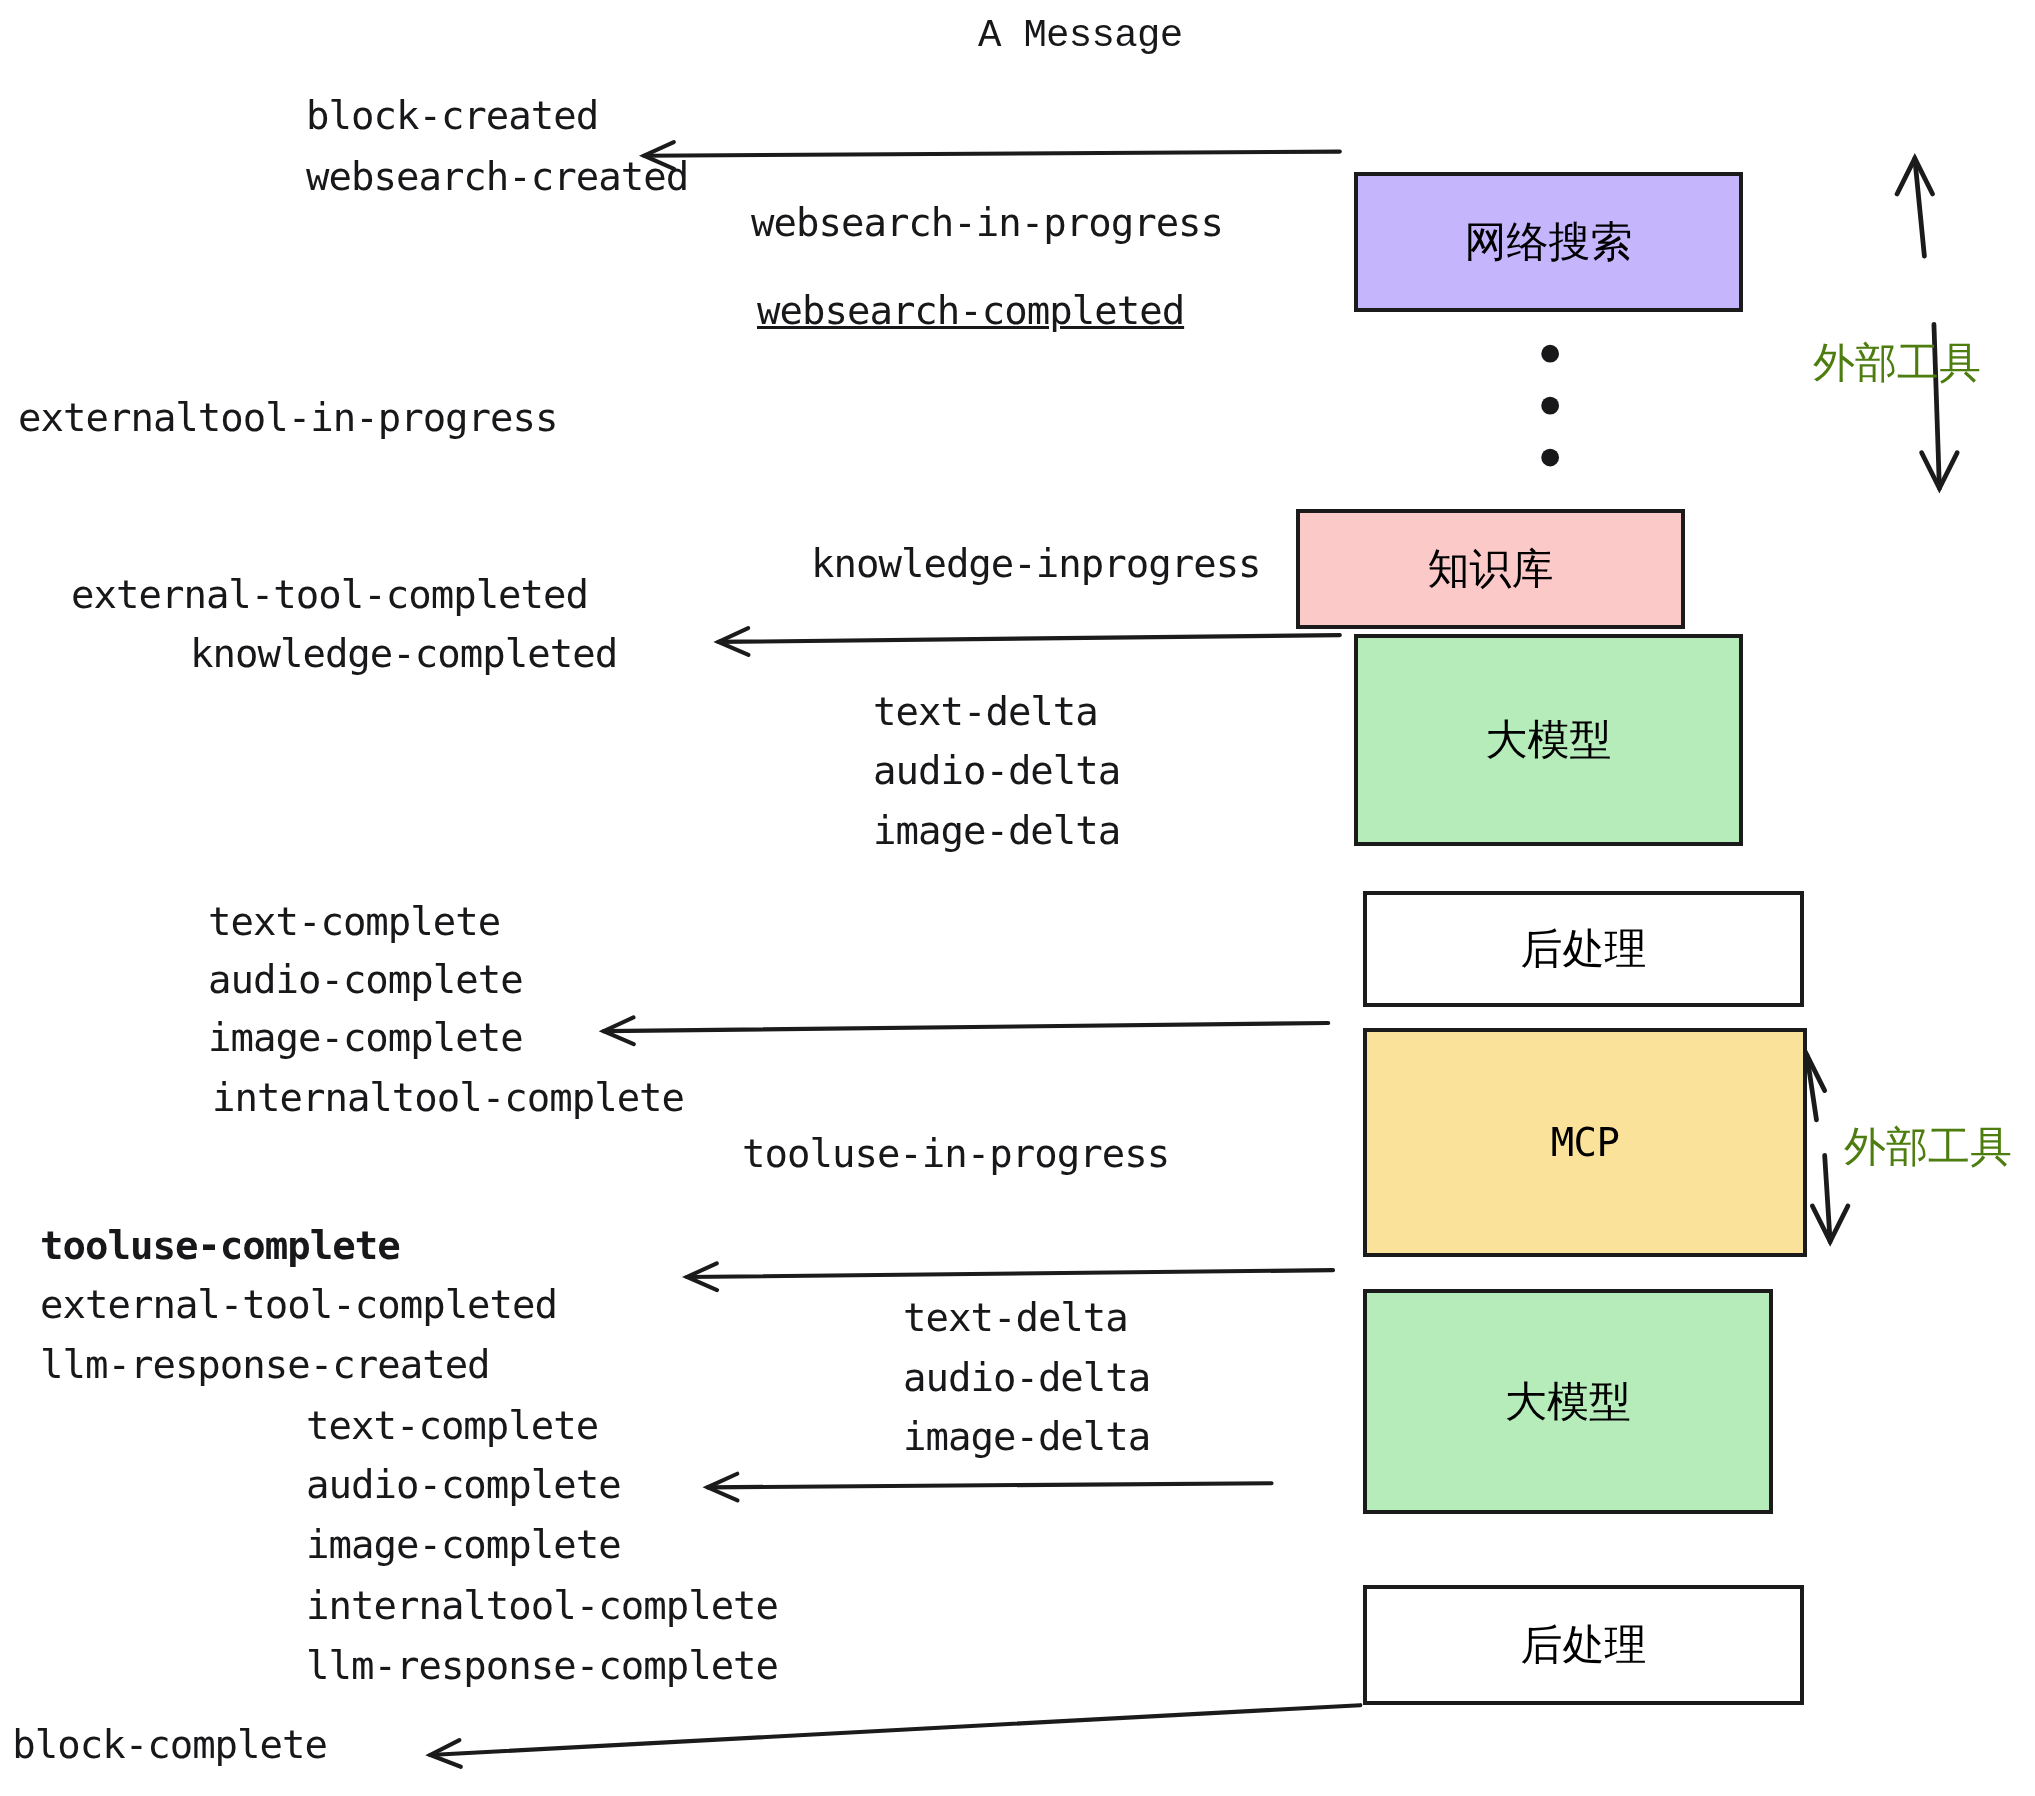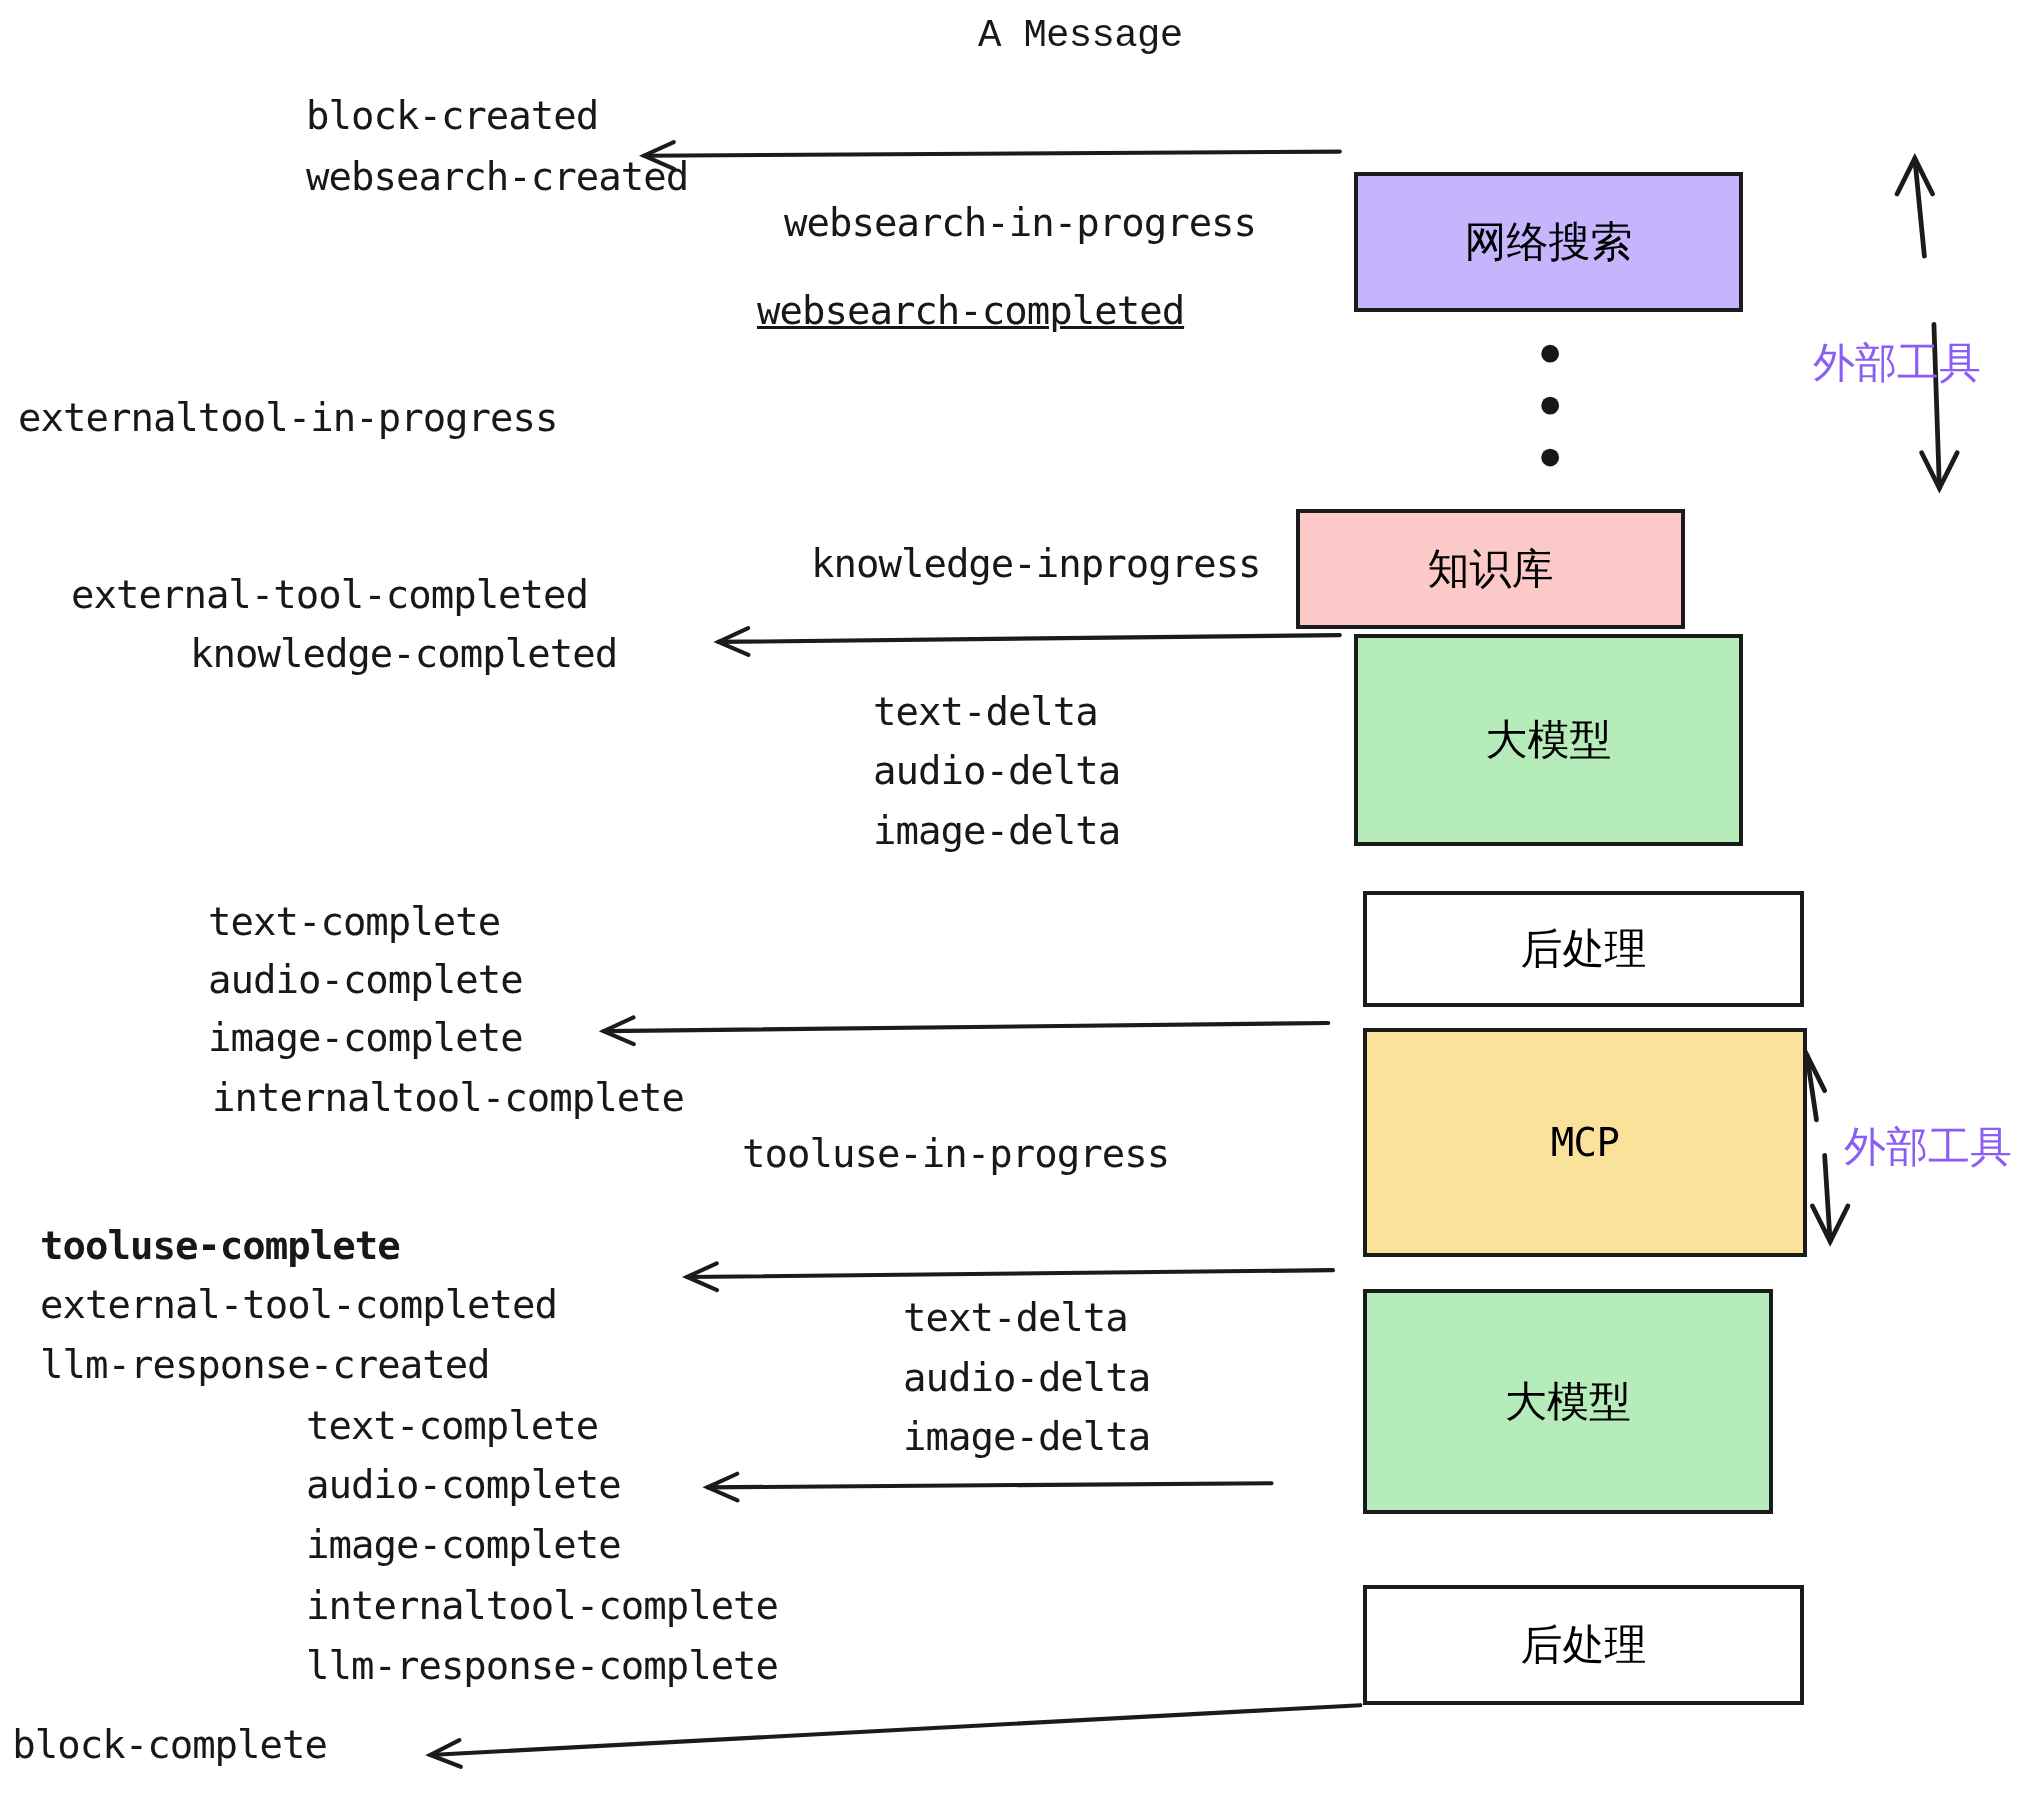--- a/index.html
+++ b/index.html
@@ -36,21 +36,21 @@
     font-family: Liberation Mono, monospace;
     font-size: 39px;
     color: #18181b;
     white-space: nowrap;
     letter-spacing: -0.7px;
   }
   .cnlabel {
     position: absolute;
     font-family: Liberation Serif, serif;
     font-size: 42px;
-    color: #8b5cf6;
+    color: #4d7c0f;
     white-space: nowrap;
   }
   .mcplabel {
     font-family: "DejaVu Sans Mono", monospace;
     font-size: 39px;
     letter-spacing: -0.7px;
   }
   .nodebox {
     position: absolute;
     border: 4.8px solid #1b1b1b;
@@ -144,21 +144,21 @@
     </div>
 
   <div id="sidelabels-group">
       <div class="cnlabel" style="left: 1813px; top: 335px;">外部工具</div>
       <div class="cnlabel" style="left: 1844px; top: 1119px;">外部工具</div>
     </div>
 
   <div id="events-group">
       <div class="evt" style="left: 306px; top: 96px;">block-created</div>
       <div class="evt" style="left: 306px; top: 157px;">websearch-created</div>
-      <div class="evt" style="left: 784px; top: 203px; text-align: center;">websearch-in-progress</div>
+      <div class="evt" style="left: 751px; top: 203px; text-align: center;">websearch-in-progress</div>
       <div class="evt" style="left: 757px; top: 291px; text-decoration: underline;">websearch-completed</div>
       <div class="evt" style="left: 18px; top: 398px;">externaltool-in-progress</div>
       <div class="evt" style="left: 772px; top: 544px; margin-left: 39px;">knowledge-inprogress</div>
       <div class="evt" style="left: 71px; top: 575px;">external-tool-completed</div>
       <div class="evt" style="left: 190px; top: 634px;">knowledge-completed</div>
       <div class="evt" style="left: 873px; top: 692px;">text-delta</div>
       <div class="evt" style="left: 873px; top: 751px;">audio-delta</div>
       <div class="evt" style="left: 873px; top: 811px;">image-delta</div>
       <div class="evt" style="left: 208px; top: 902px;">text-complete</div>
       <div class="evt" style="left: 208px; top: 960px;">audio-complete</div>

